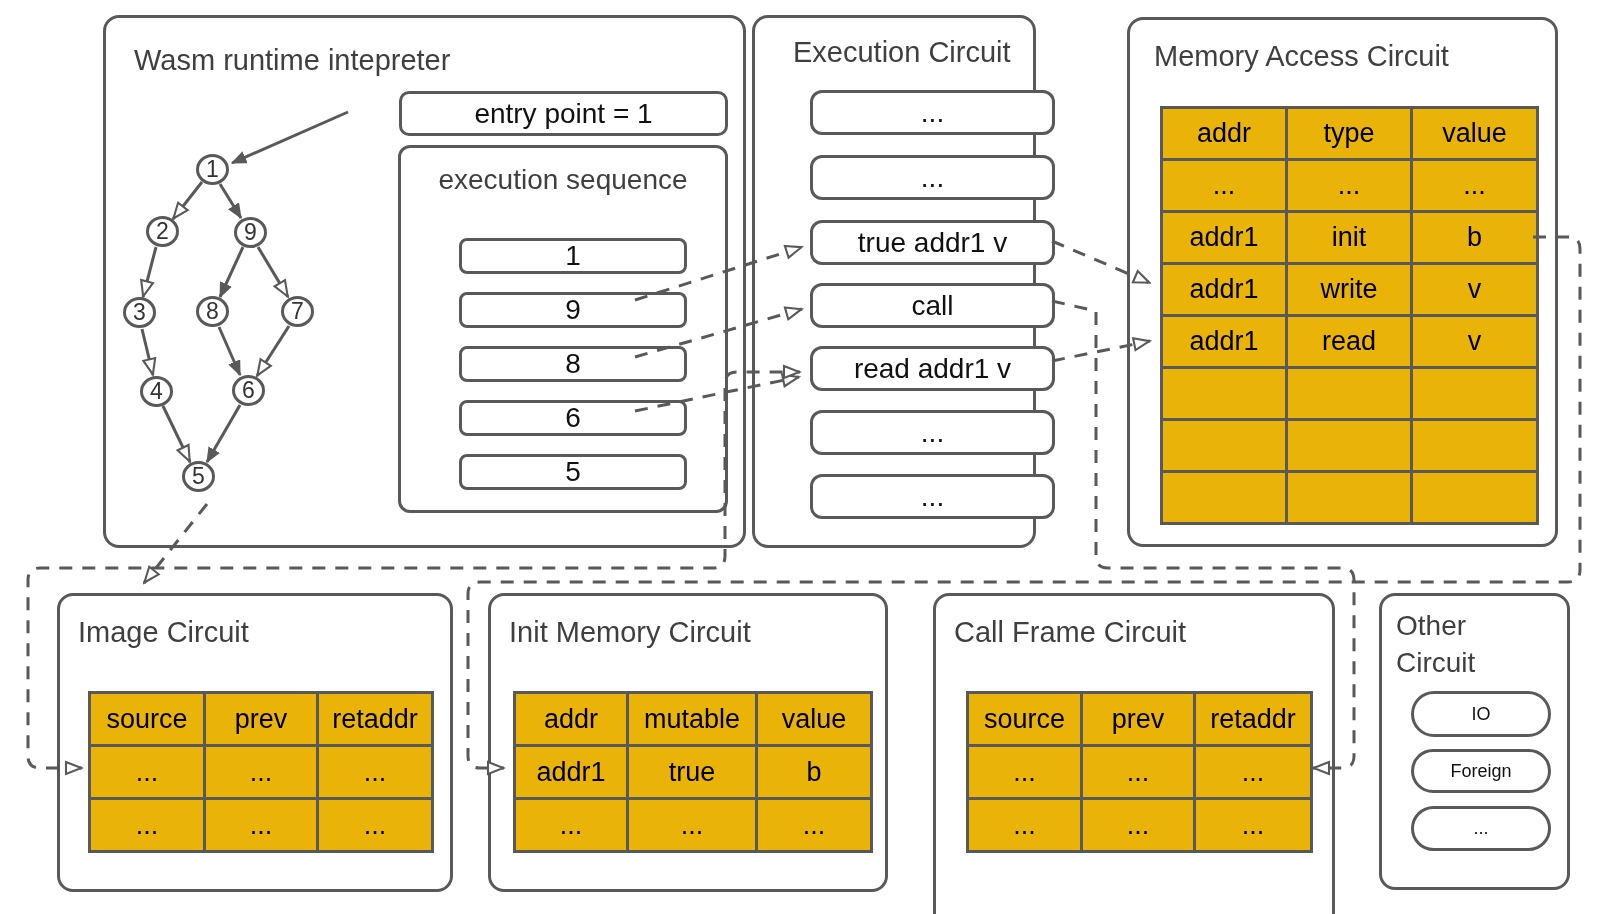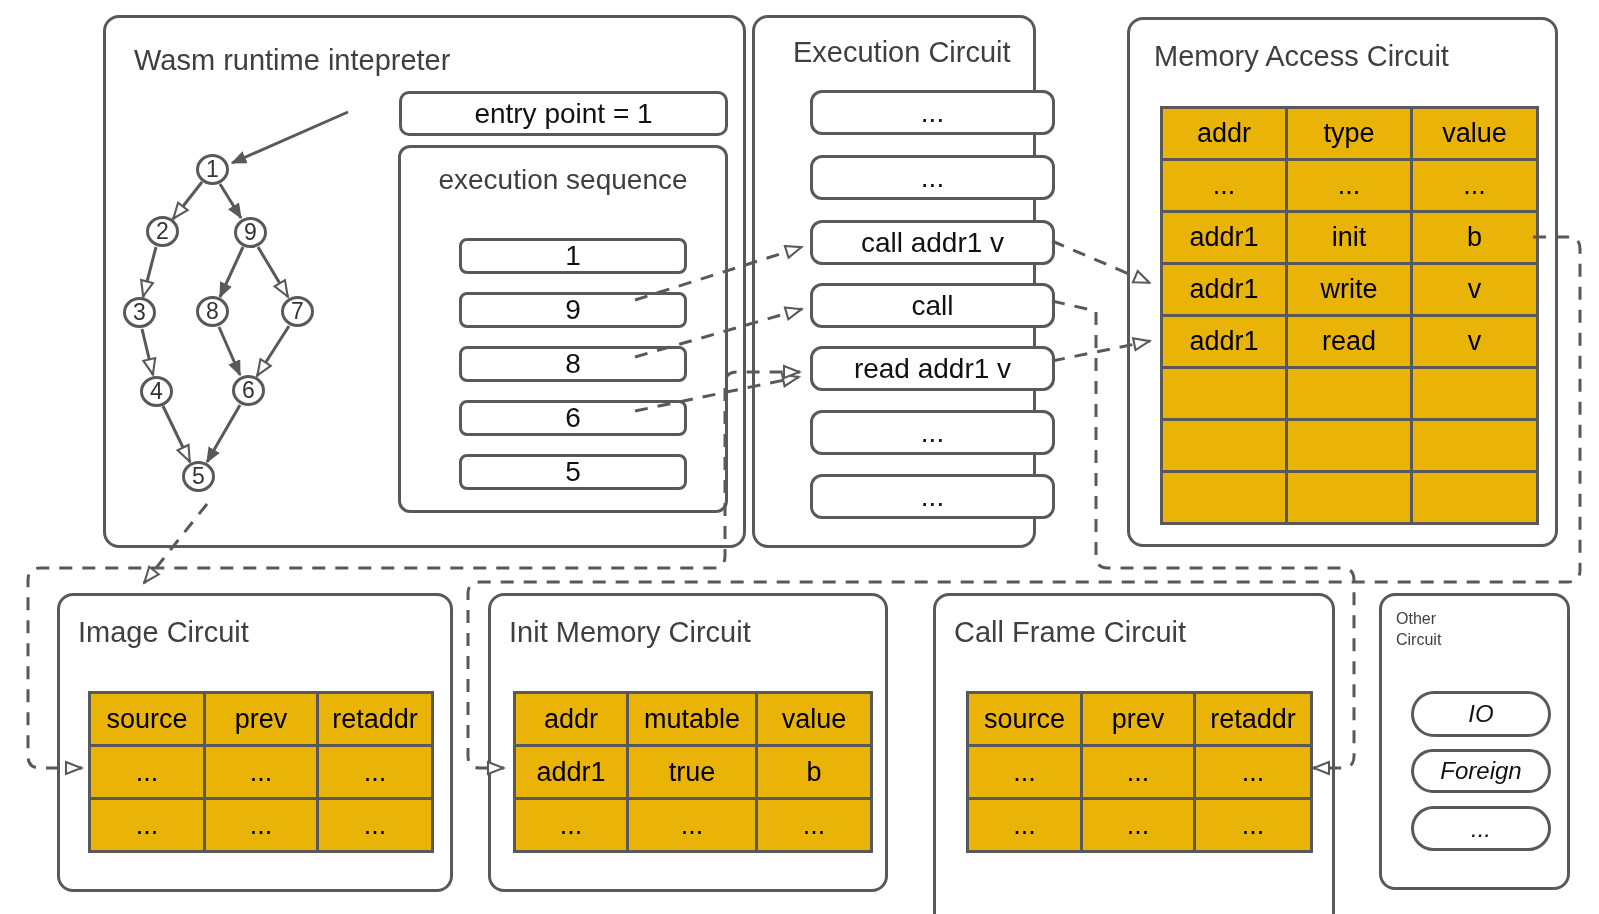--- a/index.html
+++ b/index.html
@@ -18,21 +18,21 @@
   }
   .title{
     position:absolute;font-size:29px;color:var(--title);white-space:nowrap;
   }
   .item{
     position:absolute;box-sizing:border-box;background:#fff;
     border:3px solid var(--stroke);border-radius:10px;
     display:flex;align-items:center;justify-content:center;
     font-size:28px;color:var(--text);
   }
-  .pill{border-radius:24px;font-size:24px;font-style:italic;}
+  .pill{border-radius:24px;font-size:18px;}
   .node{
     position:absolute;box-sizing:border-box;width:33px;height:31px;background:#fff;
     border:3px solid var(--stroke);border-radius:50%;
     display:flex;align-items:center;justify-content:center;
     font-size:23px;color:#333;z-index:2;
   }
   table.tbl{
     position:absolute;border-collapse:collapse;background:#eab308;table-layout:fixed;
   }
   table.tbl td{
@@ -72,21 +72,21 @@
   <div class="node" style="left:196px;top:296px;">8</div>
   <div class="node" style="left:281px;top:296px;">7</div>
   <div class="node" style="left:140px;top:376px;">4</div>
   <div class="node" style="left:232px;top:375px;">6</div>
   <div class="node" style="left:182px;top:461px;">5</div>
 
   <div class="box" style="left:752px;top:15px;width:284px;height:533px;">
     <div class="title" style="left:38px;top:18px;">Execution Circuit</div>
     <div class="item" style="left:55px;top:72px;width:245px;height:45px;border-radius:12px;">...</div>
     <div class="item" style="left:55px;top:137px;width:245px;height:45px;border-radius:12px;">...</div>
-    <div class="item" style="left:55px;top:202px;width:245px;height:45px;border-radius:12px;">call addr1 v</div>
+    <div class="item" style="left:55px;top:202px;width:245px;height:45px;border-radius:12px;">true addr1 v</div>
     <div class="item" style="left:55px;top:265px;width:245px;height:45px;border-radius:12px;">call</div>
     <div class="item" style="left:55px;top:328px;width:245px;height:45px;border-radius:12px;">read addr1 v</div>
     <div class="item" style="left:55px;top:392px;width:245px;height:45px;border-radius:12px;">...</div>
     <div class="item" style="left:55px;top:456px;width:245px;height:45px;border-radius:12px;">...</div>
   </div>
 
   <div class="box" style="left:1127px;top:17px;width:431px;height:530px;">
     <div class="title" style="left:24px;top:20px;">Memory Access Circuit</div>
     <table class="tbl mem" style="left:30px;top:86px;width:376px;">
       <colgroup>
@@ -217,21 +217,21 @@
       <tr>
         <td>...</td>
         <td>...</td>
         <td>...</td>
       </tr>
     </tbody>
       </table>
   </div>
 
   <div class="box" style="left:1379px;top:593px;width:191px;height:297px;">
-    <div class="title other-title" style="left:14px;top:12px;font-size:16px;">Other
+    <div class="title other-title" style="left:14px;top:12px;font-size:28px;">Other
 Circuit</div>
     <div class="item pill" style="left:29px;top:95px;width:140px;height:46px;">IO</div>
     <div class="item pill" style="left:29px;top:153px;width:140px;height:44px;">Foreign</div>
     <div class="item pill" style="left:29px;top:210px;width:140px;height:45px;">...</div>
   </div>
 
   <svg id="wires" width="1599" height="914" viewBox="0 0 1599 914">
     <defs>
       <marker id="mf" viewBox="0 0 12 10" refX="11" refY="5" markerWidth="5.2" markerHeight="4.4" orient="auto-start-reverse" markerUnits="strokeWidth">
         <path d="M0 0 L12 5 L0 10 Z" fill="#595959"></path>

